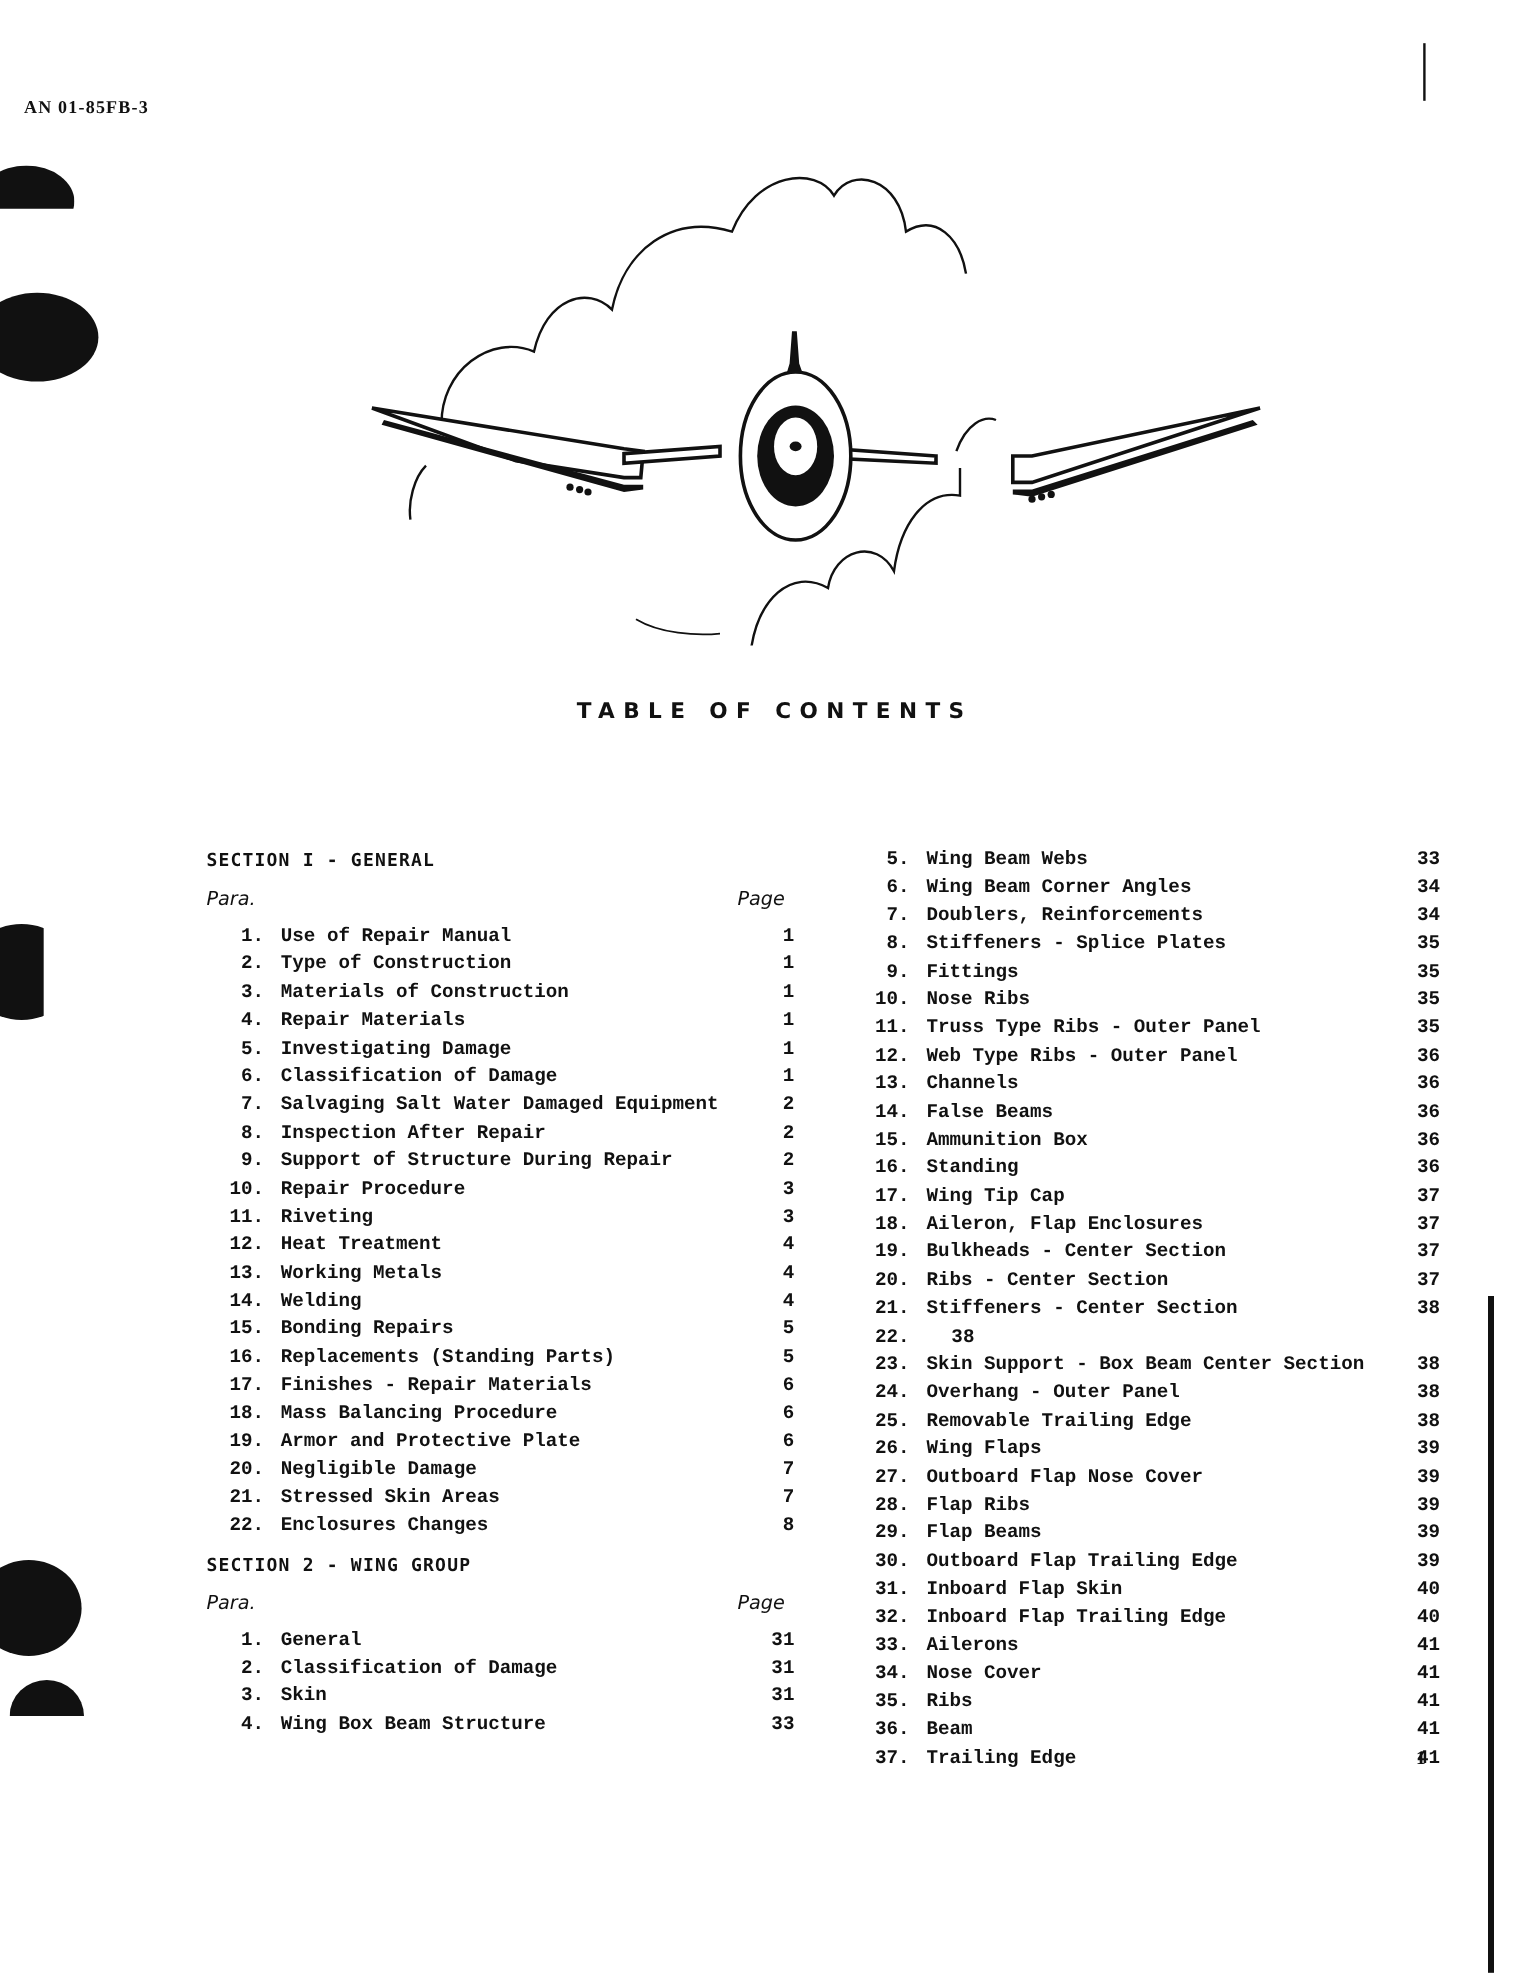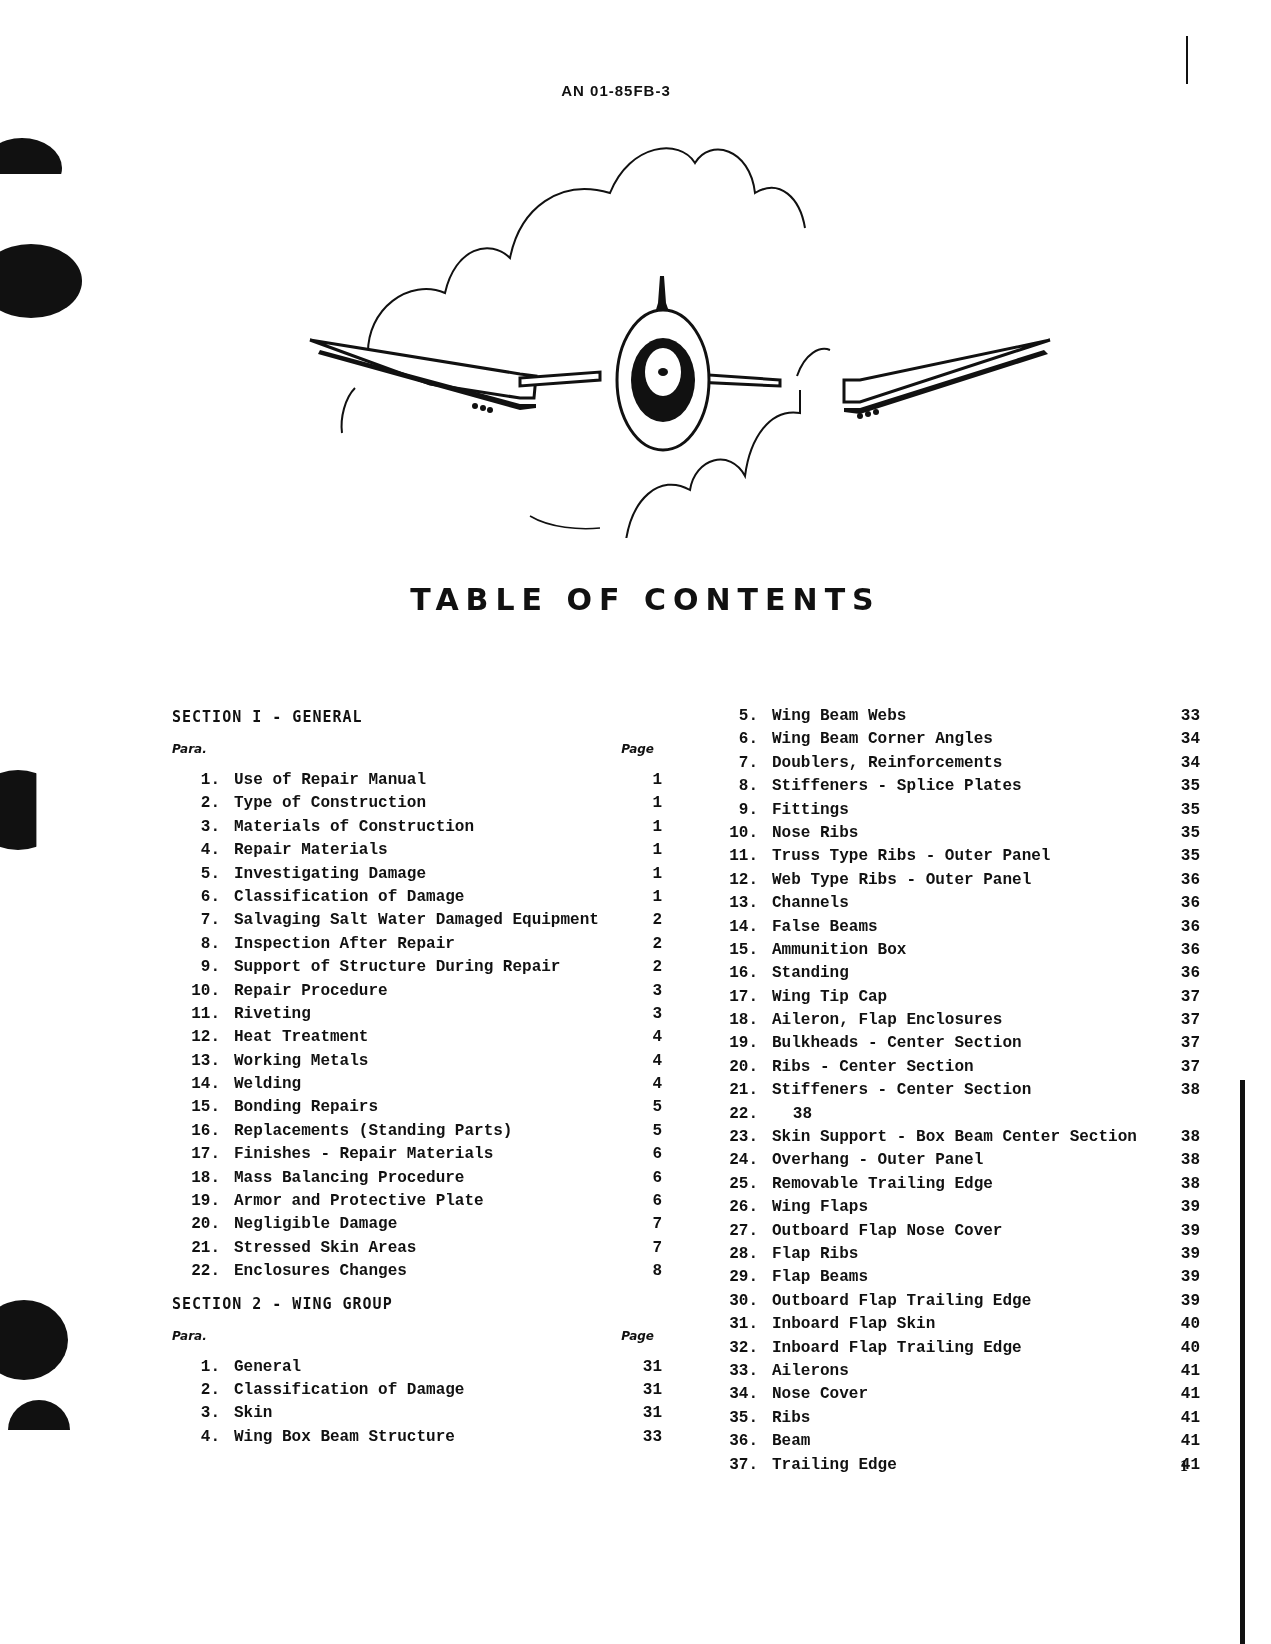--- a/index.html
+++ b/index.html
@@ -2,40 +2,40 @@
 <html><head>
 <meta charset="utf-8">
 <style>
   html, body { margin: 0; padding: 0; background: #ffffff; }
   body {
     width: 1271px; height: 1644px; position: relative; overflow: hidden;
     font-family: "Liberation Mono", "DejaVu Sans Mono", monospace;
     color: #111;
   }
   .doc-id {
-    position: absolute; top: 82px; left: 0; width: 1212px; text-align: center;
-    font-family: Liberation Sans, sans-serif; font-weight: bold; font-size: 15px;
+    position: absolute; top: 82px; left: 0; width: 1212px; text-align: left;
+    font-family: Liberation Serif, serif; font-weight: bold; font-size: 15px;
     letter-spacing: 1px; padding-left: 20px; box-sizing: border-box;
   }
   .illustration { position: absolute; left: 300px; top: 118px; width: 800px; height: 420px; }
   .title {
     position: absolute; top: 582px; left: 0; width: 1271px; text-align: center;
-    font-family: "DejaVu Sans", sans-serif; font-weight: bold; font-size: 30px;
+    font-family: "DejaVu Sans", sans-serif; font-weight: bold; font-size: 18px;
     letter-spacing: 7px; padding-left: 20px; box-sizing: border-box;
   }
   .col { position: absolute; margin-top: 40px; }
   .col-left { left: 172px; top: 665px; width: 490px; }
   .col-right { left: 710px; top: 665px; width: 490px; }
   .section-head {
     font-family: "DejaVu Sans Mono", monospace; font-weight: bold; font-size: 15px;
     letter-spacing: 1px; height: 24px; line-height: 24px;
   }
   .para-head {
     display: flex; justify-content: space-between; align-items: center;
-    font-family: "DejaVu Sans", sans-serif; font-style: italic; font-weight: bold; font-size: 12px;
+    font-family: "DejaVu Sans", sans-serif; font-style: italic; font-weight: normal; font-size: 16px;
     height: 40px; line-height: 40px;
   }
   .row {
     display: flex; align-items: center; height: 23.4px; line-height: 23.4px;
     font-family: "Liberation Mono", "DejaVu Sans Mono", monospace; font-weight: bold; font-size: 16px;
   }
   .row .num { width: 48px; text-align: right; padding-right: 14px; flex: none; }
   .row .label { flex: 1; white-space: nowrap; }
   .row .page { width: 40px; text-align: right; flex: none; }
   .gap { height: 8px; }

